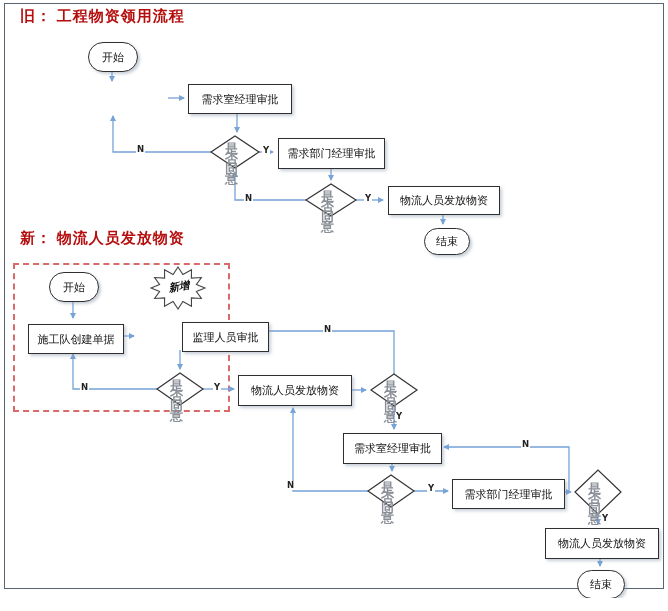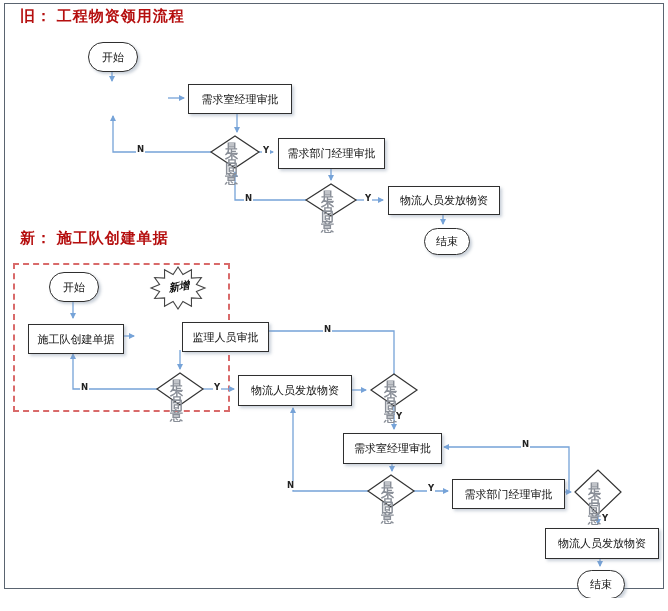--- a/index.html
+++ b/index.html
@@ -33,21 +33,21 @@
 </style>
 </head>
 <body>
 
 <div id="canvas">
 
   <div class="bottom-strip"></div>
   <div class="page-border"></div>
 
   <div class="flow-title" style="left:20px;top:7px;">旧： 工程物资领用流程</div>
-  <div class="flow-title" style="left:20px;top:229px;">新： 施工队创建单据</div>
+  <div class="flow-title" style="left:20px;top:229px;">新： 物流人员发放物资</div>
 
   <div class="dashed-box" style="left:13px;top:263px;width:213px;height:145px;"></div>
 
   <svg class="wires" width="668" height="611">
     <defs>
       <marker id="arr" markerWidth="8" markerHeight="8" refX="5" refY="3" orient="auto" markerUnits="userSpaceOnUse">
         <path d="M0,0 L6,3 L0,6 Z" style="fill:var(--connector)"></path>
       </marker>
     </defs>
 

